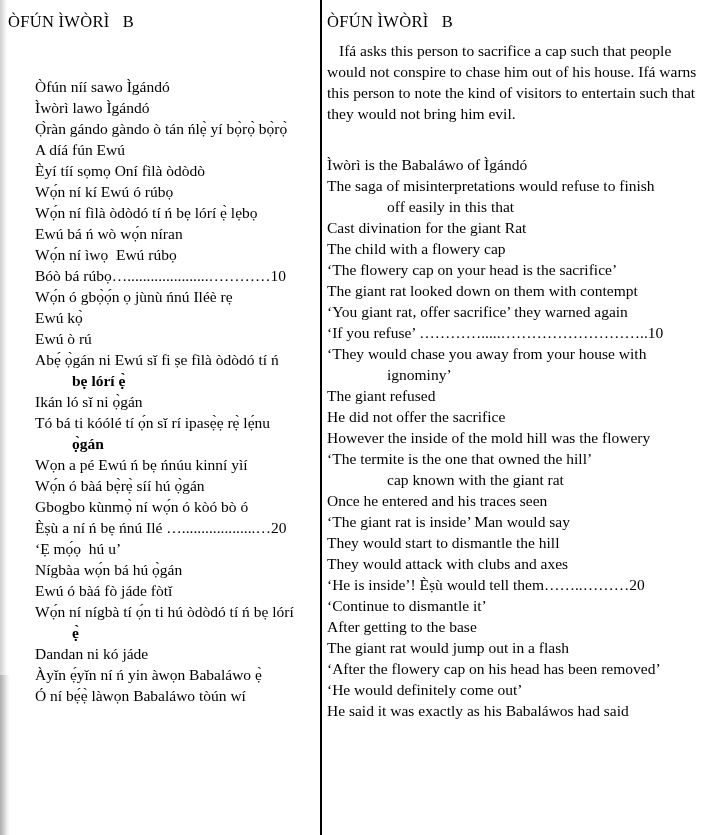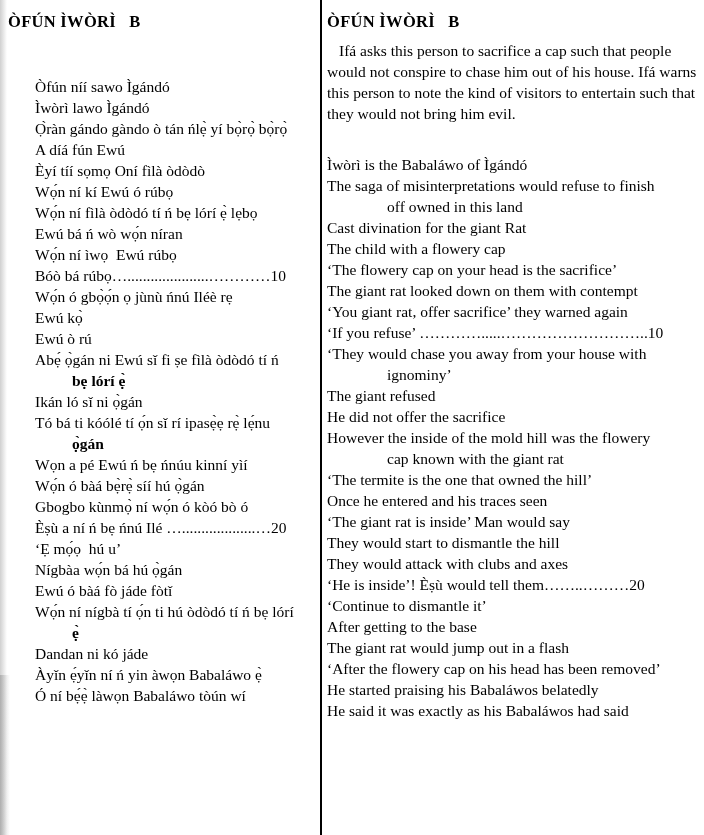--- a/index.html
+++ b/index.html
@@ -39,21 +39,21 @@
   .column {
     position: absolute;
     top: 10px;
     height: 820px;
     overflow: hidden;
   }
   .col-left  { left: 8px;   width: 308px; }
   .col-right { left: 327px; width: 376px; }
   .title {
     font-size: 16.5px;
-    font-weight: 700;
+    font-weight: 400;
     letter-spacing: 0.3px;
     white-space: pre;
     margin: 2px 0 8px 0;
   }
   .intro {
     font-size: 15.5px;
     line-height: 21px;
     text-indent: 12px;
     margin: 0;
   }
@@ -112,41 +112,41 @@
   </div>
 
   <div class="divider"></div>
 
   <div class="column col-right">
     <h1 class="title">ÒFÚN ÌWÒRÌ   B</h1>
     <p class="intro">Ifá asks this person to sacrifice a cap such that people would not conspire to chase him out of his house. Ifá warns this person to note the kind of visitors to entertain such that they would not bring him evil.</p>
     <div class="verse">
         <div class="vline">Ìwòrì is the Babaláwo of Ìgándó</div>
         <div class="vline">The saga of misinterpretations would refuse to finish</div>
-        <div class="vline cont">off owned in this land</div>
+        <div class="vline cont">off easily in this that</div>
         <div class="vline">Cast divination for the giant Rat</div>
         <div class="vline">The child with a flowery cap</div>
         <div class="vline">‘The flowery cap on your head is the sacrifice’</div>
         <div class="vline">The giant rat looked down on them with contempt</div>
         <div class="vline">‘You giant rat, offer sacrifice’ they warned again</div>
         <div class="vline">‘If you refuse’ ………….....………………………..10</div>
         <div class="vline">‘They would chase you away from your house with</div>
         <div class="vline cont">ignominy’</div>
         <div class="vline">The giant refused</div>
         <div class="vline">He did not offer the sacrifice</div>
         <div class="vline">However the inside of the mold hill was the flowery</div>
+        <div class="vline">‘The termite is the one that owned the hill’</div>
         <div class="vline cont">cap known with the giant rat</div>
-        <div class="vline">‘The termite is the one that owned the hill’</div>
         <div class="vline">Once he entered and his traces seen</div>
         <div class="vline">‘The giant rat is inside’ Man would say</div>
         <div class="vline">They would start to dismantle the hill</div>
         <div class="vline">They would attack with clubs and axes</div>
         <div class="vline">‘He is inside’! Èṣù would tell them……..………20</div>
         <div class="vline">‘Continue to dismantle it’</div>
         <div class="vline">After getting to the base</div>
         <div class="vline">The giant rat would jump out in a flash</div>
         <div class="vline">‘After the flowery cap on his head has been removed’</div>
-        <div class="vline">He started praising his Babaláwos belatedly</div>
+        <div class="vline">‘He would definitely come out’</div>
         <div class="vline">He said it was exactly as his Babaláwos had said</div>
       </div>
   </div>
 
 </div>
 
 </body></html>

